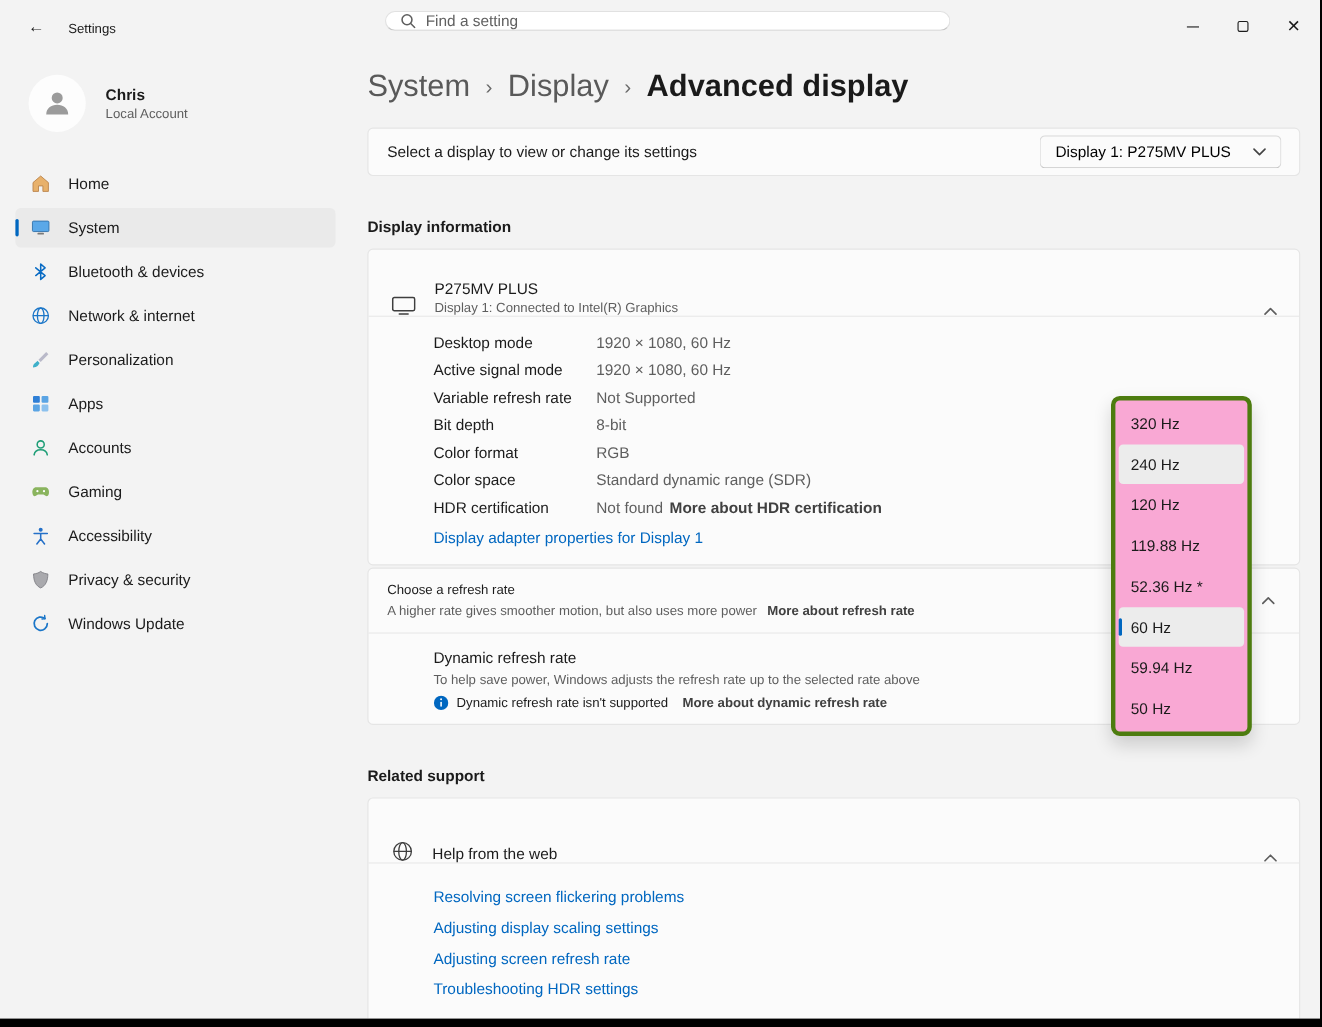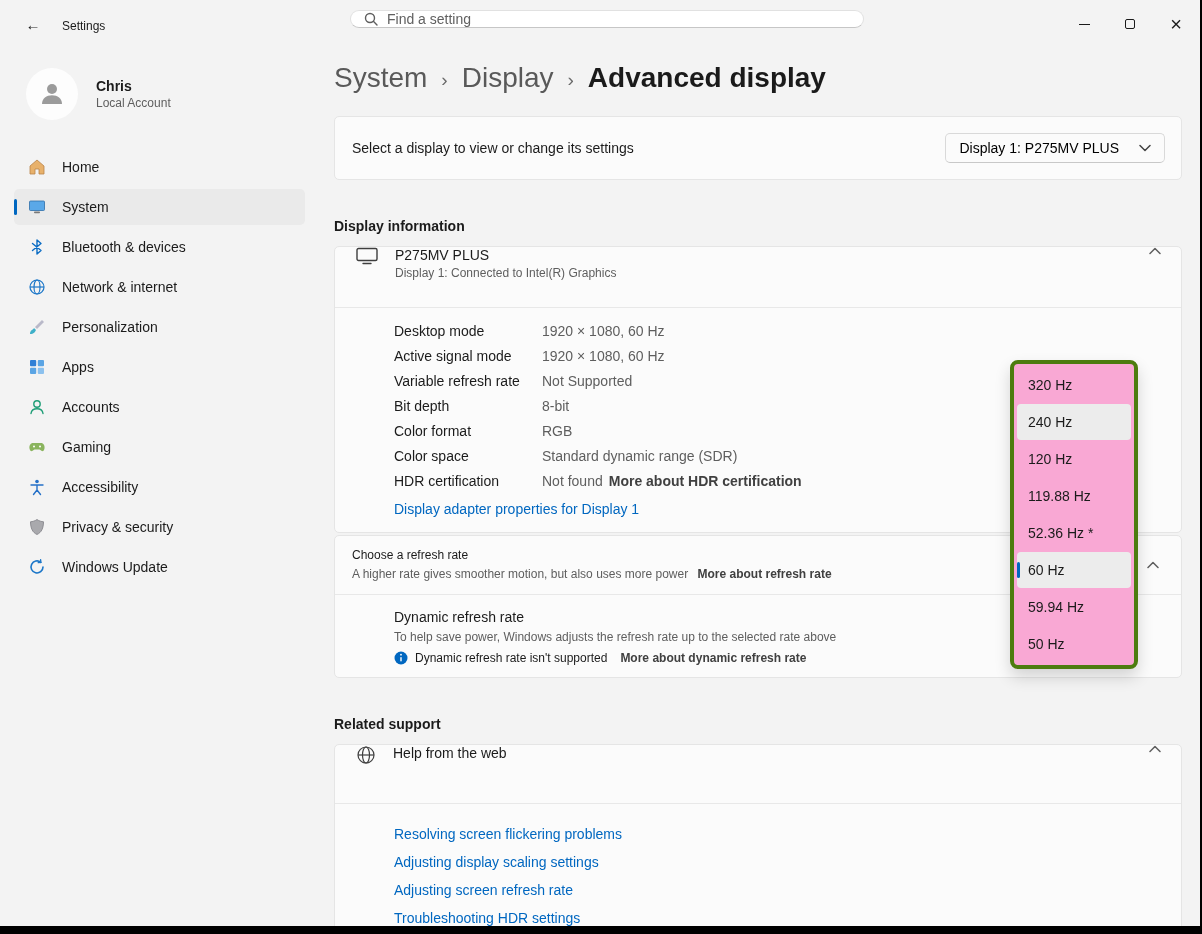--- a/index.html
+++ b/index.html
@@ -46,29 +46,29 @@
 
   
   .content { flex:1; padding:14px 20px 0 16px; overflow:hidden; }
   .breadcrumb { font-size:28px; display:flex; align-items:center; gap:14px; color:#595959; }
   .crumb { cursor:pointer; }
   .crumb-sep { font-size:19px; color:#6a6a6a; padding-top:4px; }
   .crumb-current { color:#1a1a1a; font-weight:600; }
 
   .card { background:#fbfbfb; border:1px solid #e5e5e5; border-radius:5px; }
 
-  .selector-card { margin-top:22px; height:64px; display:flex; align-items:center;
+  .selector-card { margin-top:22px; height:44px; display:flex; align-items:center;
                    justify-content:space-between; padding:0 16px 0 17px; font-size:14px; }
   .dropdown-btn { display:flex; align-items:center; gap:20px; background:#fbfbfb;
                   border:1px solid #d9d9d9; border-bottom-color:#c8c8c8; border-radius:5px;
                   padding:6px 13px; font-size:14px; cursor:pointer; }
 
   .section-title { font-size:14px; font-weight:bold; margin:38px 0 12px 0; }
 
-  .card-header { display:flex; align-items:flex-start; gap:17px; padding:0 20px 0 21px; height:60px; cursor:pointer; }
+  .card-header { display:flex; align-items:flex-end; gap:17px; padding:0 20px 0 21px; height:60px; cursor:pointer; }
   .card-header-text { display:flex; flex-direction:column; gap:3px; }
   .card-title { font-size:14px; }
   .card-subtitle { font-size:12px; color:#5e5e5e; }
   .chevron-right { margin-left:auto; }
   .divider { height:1px; background:#e8e8e8; }
 
   .info-body { padding:10px 20px 14px 59px; }
   .info-row { display:flex; align-items:center; height:25px; font-size:14px; }
   .info-label { width:148px; flex:none; }
   .info-value { color:#5e5e5e; }

